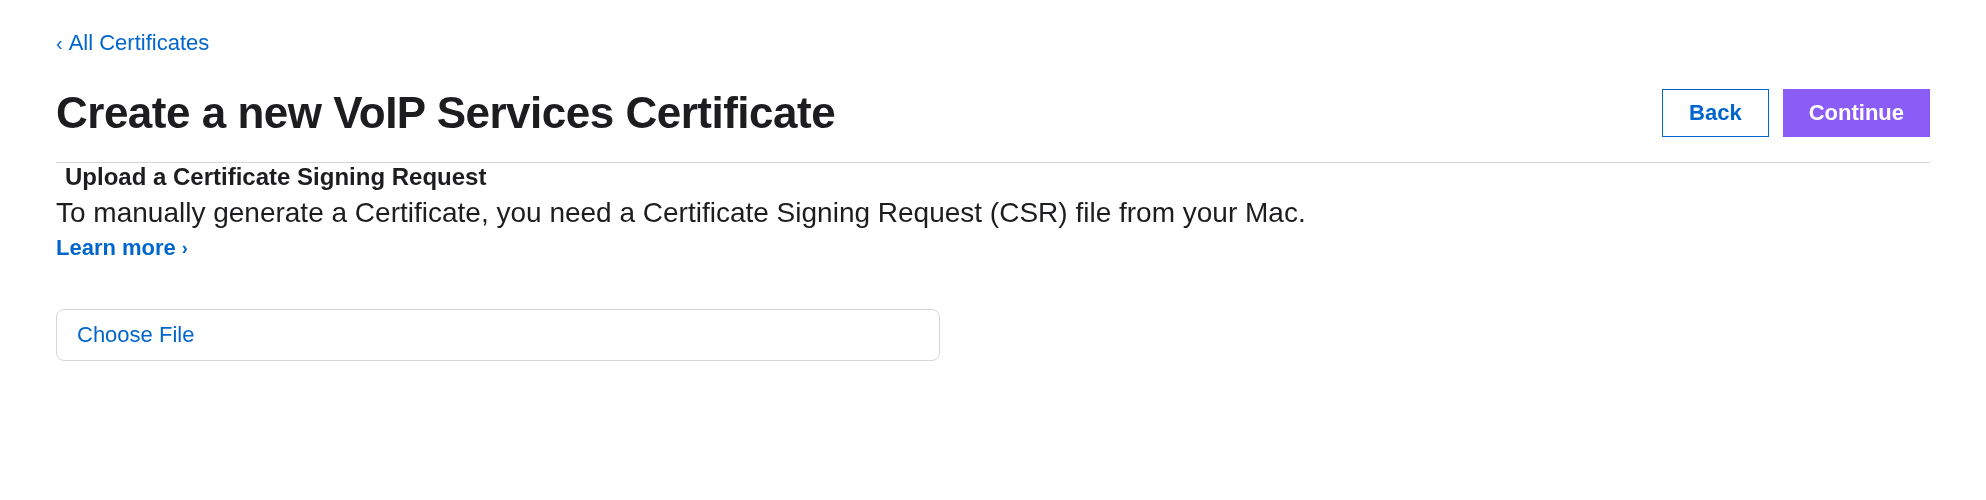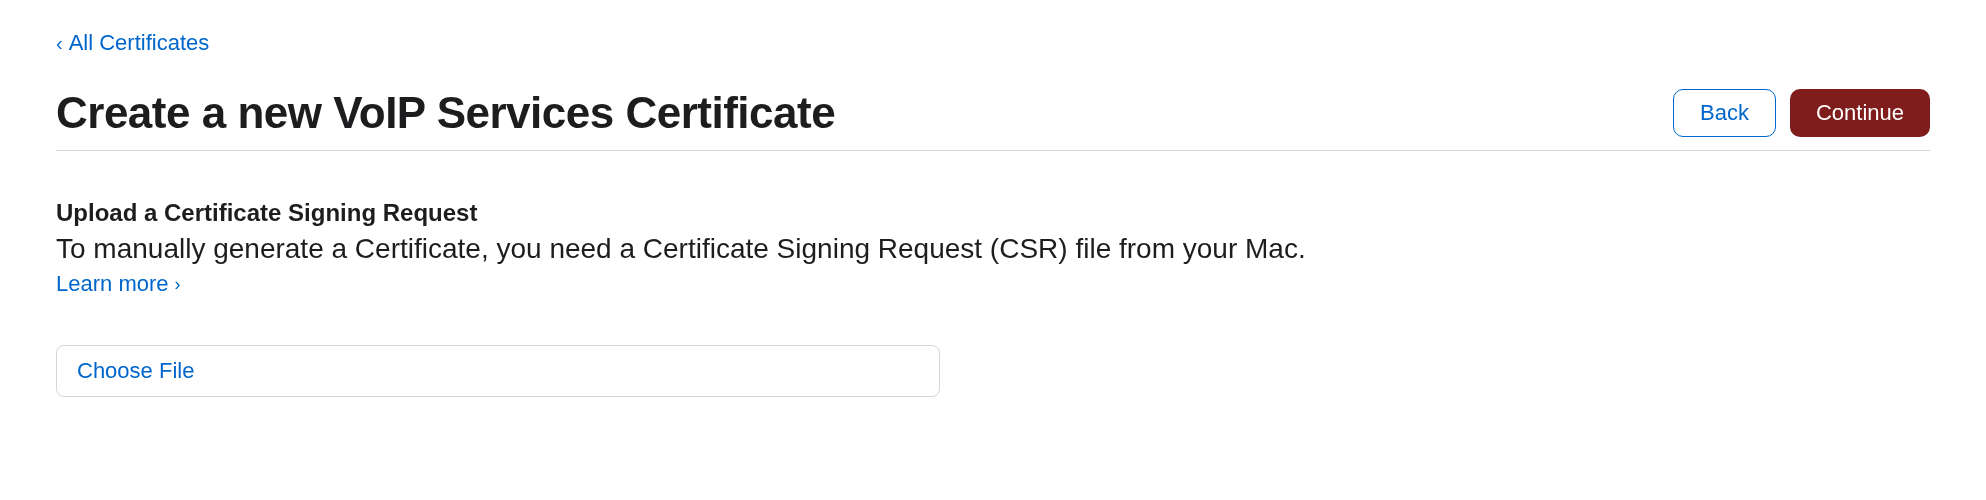--- a/index.html
+++ b/index.html
@@ -23,71 +23,71 @@
       cursor: pointer;
       gap: 6px;
     }
     .breadcrumb-chevron {
       font-size: 20px;
     }
     .header-row {
       display: flex;
       justify-content: space-between;
       align-items: center;
-      padding-bottom: 12px;
+      padding-bottom: 24px;
       border-bottom: 1px solid #d6d6d6;
-      margin-bottom: 48px;
     }
     .page-title {
       font-size: 44px;
       font-weight: 700;
       color: #1d1d1f;
       letter-spacing: -0.5px;
     }
     .button-group {
       display: flex;
       gap: 14px;
     }
     .btn {
       padding: 10px 26px;
       font-size: 22px;
-      font-weight: 400;
-      border-radius: 10px;
+      font-weight: 700;
+      border-radius: 0;
       cursor: pointer;
       border: none;
       min-height: 46px;
     }
     .btn-back {
       background: #fff;
       color: #0066cc;
       border: 1px solid #0066cc;
     }
     .btn-continue {
-      background: #7f1d1d;
+      background: #8b5cf6;
       color: #fff;
       cursor: not-allowed;
     }
     .section-title {
       font-size: 24px;
       font-weight: 600;
       color: #1d1d1f;
       margin-bottom: 6px;
+      margin-left: 9px;
     }
     .section-description {
       font-size: 28px;
       font-weight: 400;
       color: #1d1d1f;
       margin-bottom: 6px;
     }
     .learn-more {
       display: inline-flex;
       align-items: center;
       color: #0066cc;
       font-size: 22px;
-      font-weight: 400;
+      font-weight: 700;
       cursor: pointer;
       gap: 6px;
       margin-bottom: 48px;
     }
     .learn-more-chevron {
       font-size: 18px;
     }
     .file-choose-box {
       border: 1px solid #d6d6d6;
       border-radius: 8px;

